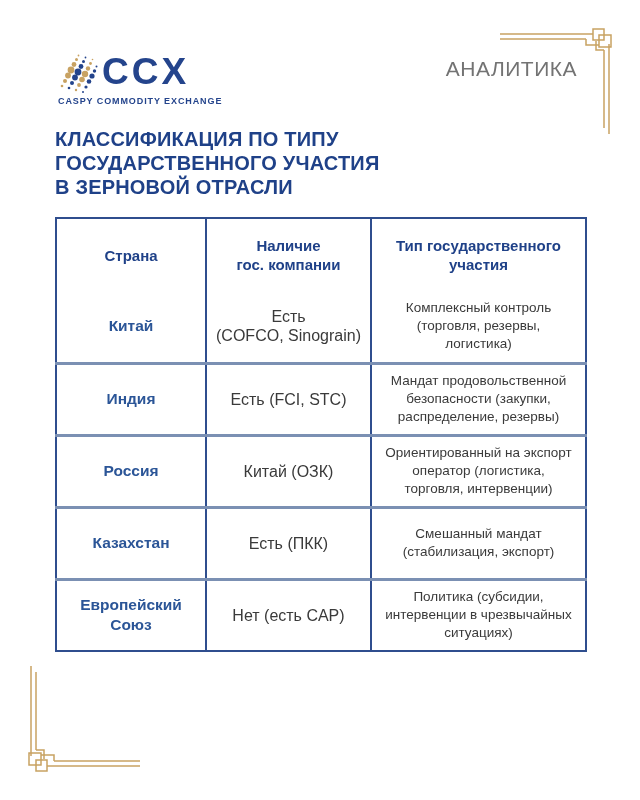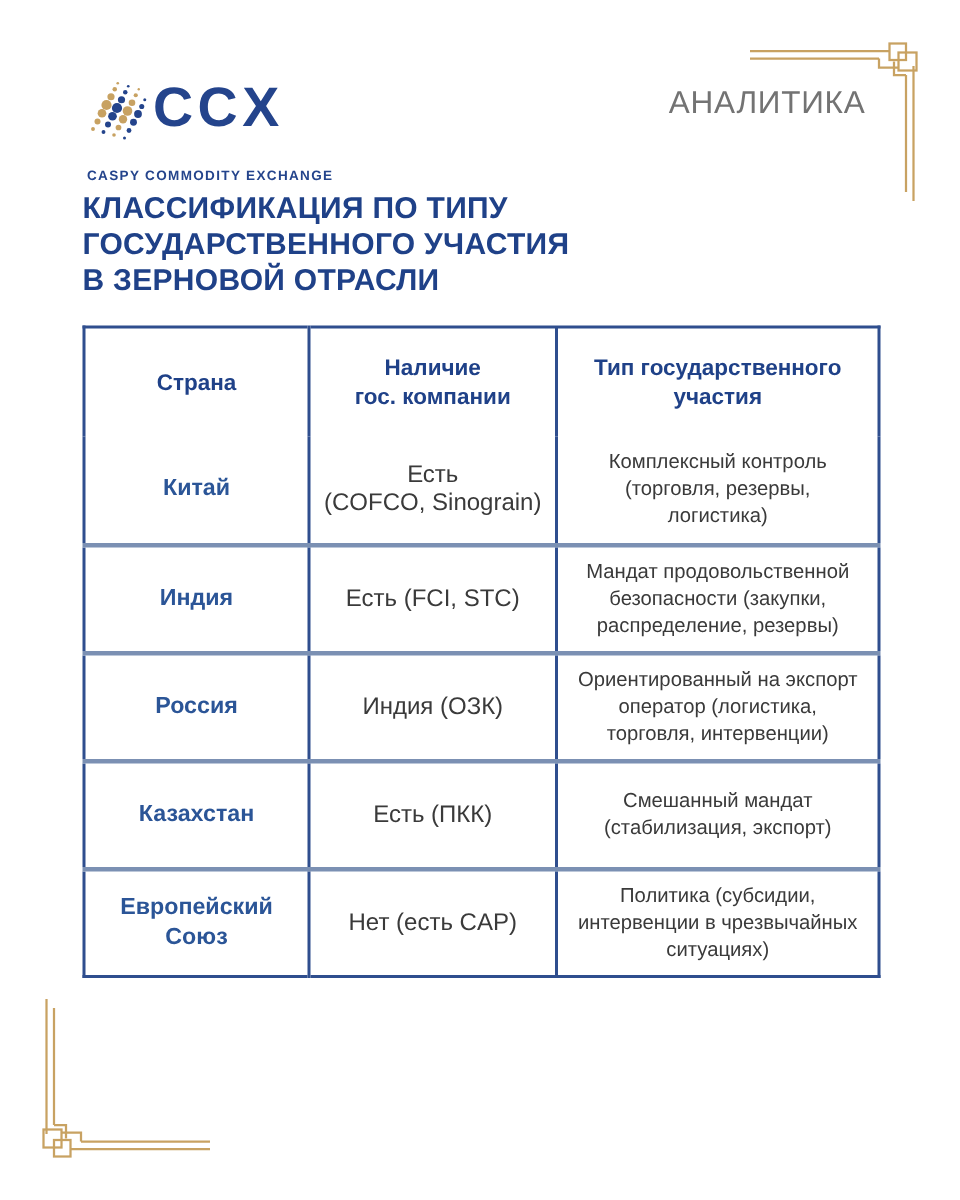--- a/index.html
+++ b/index.html
@@ -20,21 +20,21 @@
   
   .logo-block { position: absolute; left: 58px; top: 50px; }
   .logo-row { display: flex; align-items: center; }
   .logo-icon { width: 40px; height: 44px; margin-right: 4px; }
   .logo-text {
     font-size: 37px; font-weight: bold; color: #24448C;
     letter-spacing: 3px; line-height: 38px;
   }
   .logo-subtitle {
     font-size: 9px; font-weight: bold; color: #24448C;
-    letter-spacing: 0.9px; margin-top: 18px;
+    letter-spacing: 0.9px; margin-top: 2px;
   }
   .section-label {
     position: absolute; top: 57px; right: 63px;
     font-size: 21px; color: #737373; letter-spacing: 0.5px;
   }
 
   
   .page-title {
     position: absolute; left: 55px; top: 127px;
     font-size: 20px; font-weight: bold; color: #1F4188;
@@ -176,21 +176,21 @@
   <tr>
     <td class="country-cell">Индия</td>
     <td class="company-cell">Есть (FCI, STC)</td>
     <td class="participation-cell">Мандат продовольственной
 безопасности (закупки,
 распределение, резервы)</td>
   </tr>
 
   <tr>
     <td class="country-cell">Россия</td>
-    <td class="company-cell">Индия (ОЗК)</td>
+    <td class="company-cell">Китай (ОЗК)</td>
     <td class="participation-cell">Ориентированный на экспорт
 оператор (логистика,
 торговля, интервенции)</td>
   </tr>
 
   <tr>
     <td class="country-cell">Казахстан</td>
     <td class="company-cell">Есть (ПКК)</td>
     <td class="participation-cell">Смешанный мандат
 (стабилизация, экспорт)</td>

